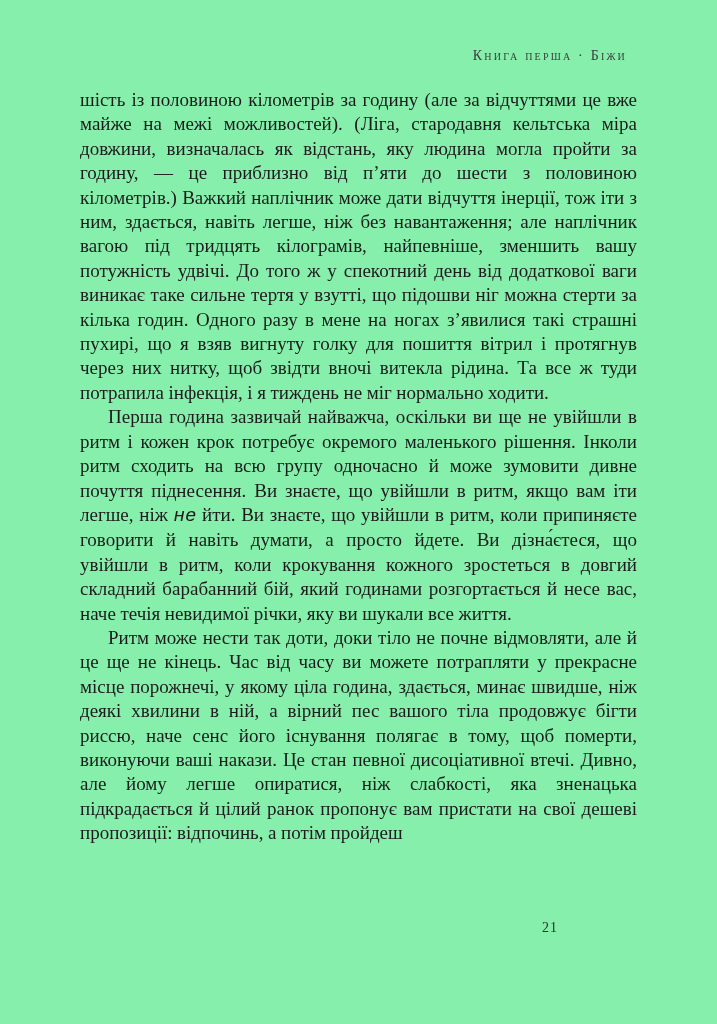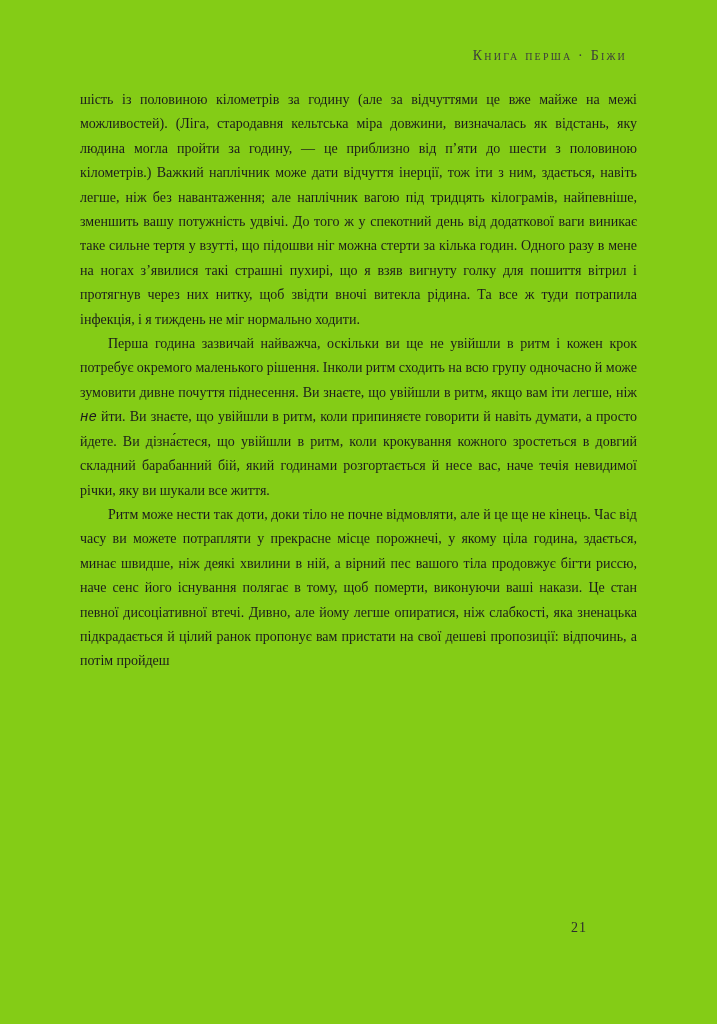--- a/index.html
+++ b/index.html
@@ -4,62 +4,62 @@
 <style>
   html, body {
     margin: 0;
     padding: 0;
     background: #ffffff;
   }
   .page {
     position: relative;
     width: 717px;
     height: 1024px;
-    background: #84cc16;
+    background: #86efac;
     font-family: "Liberation Serif", "DejaVu Serif", serif;
     color: #1c1c1c;
     overflow: hidden;
   }
   .running-head {
     position: absolute;
     top: 48px;
     right: 90px;
     font-size: 14px;
     font-variant-caps: small-caps;
     letter-spacing: 2.2px;
     color: #3d3d3d;
     white-space: nowrap;
   }
   .text-block {
     position: absolute;
     top: 88px;
     left: 80px;
     width: 557px;
-    font-size: 14px;
+    font-size: 19px;
     line-height: 24.4px;
     text-align: justify;
     hyphens: auto;
     -webkit-hyphens: auto;
     word-spacing: -0.2px;
   }
   .para {
     margin: 0;
     padding: 0;
   }
   .para.indent {
     text-indent: 28px;
   }
   .italic {
     font-style: italic;
     font-family: Liberation Mono, monospace;
   }
   .page-number {
     position: absolute;
     top: 920px;
-    left: 571px;
+    left: 542px;
     font-size: 14px;
     letter-spacing: 1px;
     color: #2e2e2e;
   }
 </style>
 </head>
 <body>
 
 <div class="page">
 

